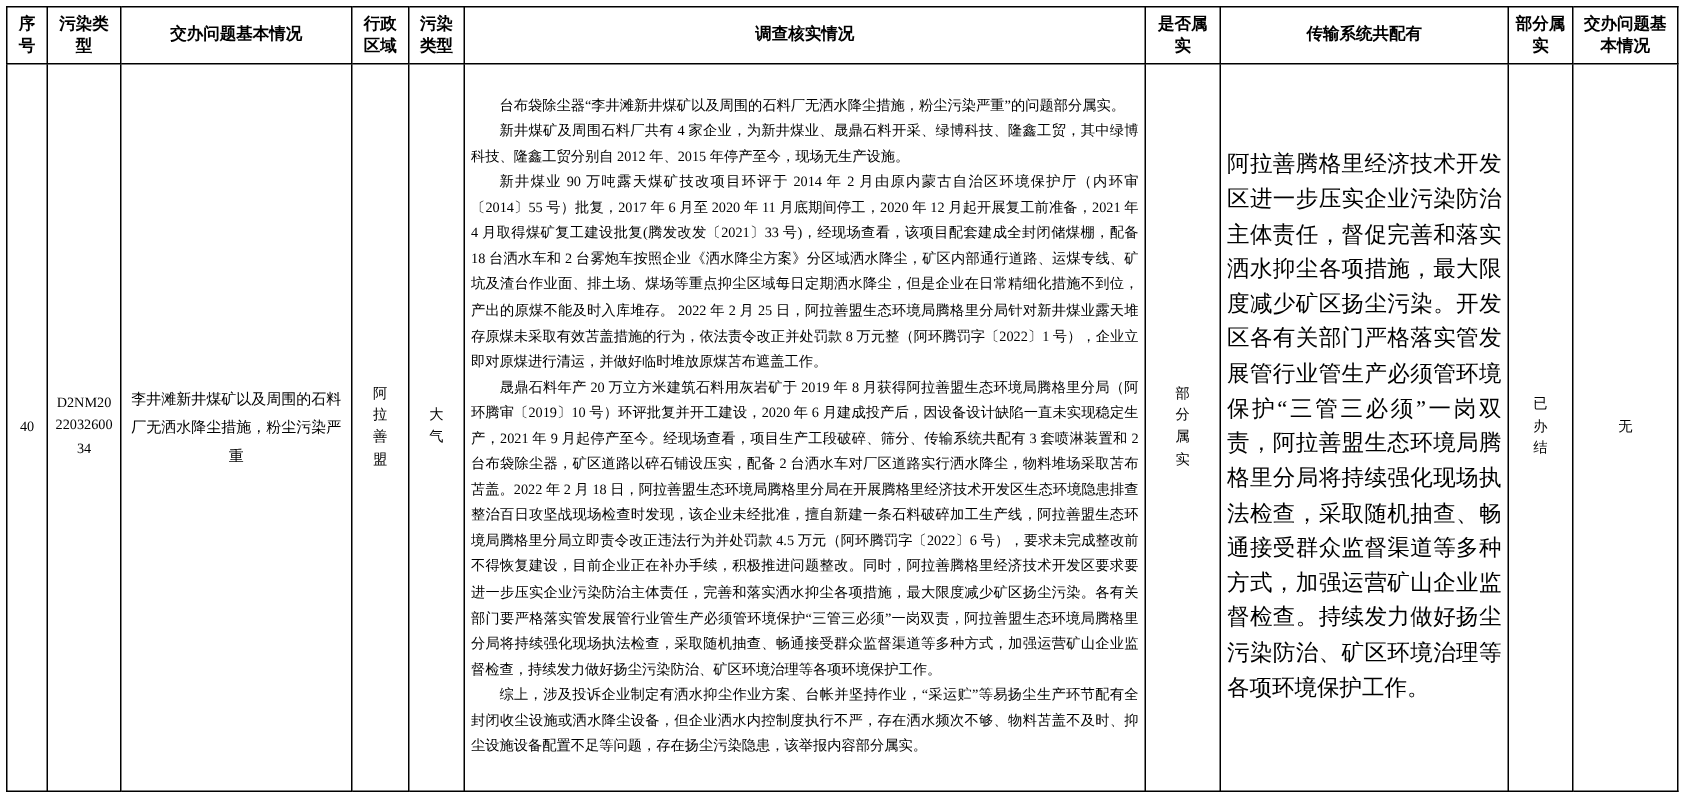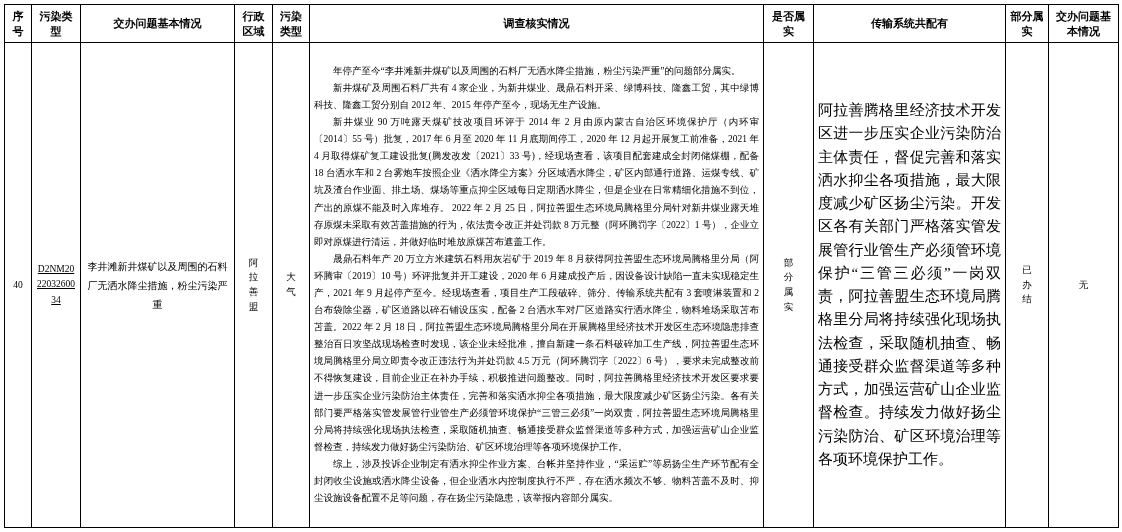--- a/index.html
+++ b/index.html
@@ -45,21 +45,20 @@
     text-align: center;
     font-size: 9.5px;
     line-height: 1.5;
   }
   td.cell-acceptance {
     word-break: break-all;
     font-size: 9.5px;
     text-align: center;
     line-height: 1.6;
     padding: 2px 5px;
-    text-decoration: underline;
   }
   td.cell-problem {
     font-size: 10px;
     text-align: center;
     line-height: 1.9;
     padding: 2px 6px;
   }
   .vert {
     display: inline-block;
     width: 1.15em;
@@ -125,21 +124,21 @@
         <td class="center">40</td>
         <td class="cell-acceptance">D2NM202203260034</td>
         <td class="cell-problem">李井滩新井煤矿以及周围的石料厂无洒水降尘措施，粉尘污染严重</td>
         <td class="center">
           <span class="vert">阿拉善盟</span>
         </td>
         <td class="center">
           <span class="vert">大气</span>
         </td>
         <td class="cell-investigation">
-          <p>年停产至今“李井滩新井煤矿以及周围的石料厂无洒水降尘措施，粉尘污染严重”的问题部分属实。</p>
+          <p>台布袋除尘器“李井滩新井煤矿以及周围的石料厂无洒水降尘措施，粉尘污染严重”的问题部分属实。</p>
           <p>新井煤矿及周围石料厂共有 4 家企业，为新井煤业、晟鼎石料开采、绿博科技、隆鑫工贸，其中绿博科技、隆鑫工贸分别自 2012 年、2015 年停产至今，现场无生产设施。</p>
           <p>新井煤业 90 万吨露天煤矿技改项目环评于 2014 年 2 月由原内蒙古自治区环境保护厅（内环审〔2014〕55 号）批复，2017 年 6 月至 2020 年 11 月底期间停工，2020 年 12 月起开展复工前准备，2021 年 4 月取得煤矿复工建设批复(腾发改发〔2021〕33 号)，经现场查看，该项目配套建成全封闭储煤棚，配备 18 台洒水车和 2 台雾炮车按照企业《洒水降尘方案》分区域洒水降尘，矿区内部通行道路、运煤专线、矿坑及渣台作业面、排土场、煤场等重点抑尘区域每日定期洒水降尘，但是企业在日常精细化措施不到位，产出的原煤不能及时入库堆存。 2022 年 2 月 25 日，阿拉善盟生态环境局腾格里分局针对新井煤业露天堆存原煤未采取有效苫盖措施的行为，依法责令改正并处罚款 8 万元整（阿环腾罚字〔2022〕1 号），企业立即对原煤进行清运，并做好临时堆放原煤苫布遮盖工作。</p>
           <p>晟鼎石料年产 20 万立方米建筑石料用灰岩矿于 2019 年 8 月获得阿拉善盟生态环境局腾格里分局（阿环腾审〔2019〕10 号）环评批复并开工建设，2020 年 6 月建成投产后，因设备设计缺陷一直未实现稳定生产，2021 年 9 月起停产至今。经现场查看，项目生产工段破碎、筛分、传输系统共配有 3 套喷淋装置和 2 台布袋除尘器，矿区道路以碎石铺设压实，配备 2 台洒水车对厂区道路实行洒水降尘，物料堆场采取苫布苫盖。2022 年 2 月 18 日，阿拉善盟生态环境局腾格里分局在开展腾格里经济技术开发区生态环境隐患排查整治百日攻坚战现场检查时发现，该企业未经批准，擅自新建一条石料破碎加工生产线，阿拉善盟生态环境局腾格里分局立即责令改正违法行为并处罚款 4.5 万元（阿环腾罚字〔2022〕6 号），要求未完成整改前不得恢复建设，目前企业正在补办手续，积极推进问题整改。同时，阿拉善腾格里经济技术开发区要求要进一步压实企业污染防治主体责任，完善和落实洒水抑尘各项措施，最大限度减少矿区扬尘污染。各有关部门要严格落实管发展管行业管生产必须管环境保护“三管三必须”一岗双责，阿拉善盟生态环境局腾格里分局将持续强化现场执法检查，采取随机抽查、畅通接受群众监督渠道等多种方式，加强运营矿山企业监督检查，持续发力做好扬尘污染防治、矿区环境治理等各项环境保护工作。</p>
           <p>综上，涉及投诉企业制定有洒水抑尘作业方案、台帐并坚持作业，“采运贮”等易扬尘生产环节配有全封闭收尘设施或洒水降尘设备，但企业洒水内控制度执行不严，存在洒水频次不够、物料苫盖不及时、抑尘设施设备配置不足等问题，存在扬尘污染隐患，该举报内容部分属实。</p>
         </td>
         <td class="center">
           <span class="vert">部分属实</span>
         </td>
         <td class="cell-handling">阿拉善腾格里经济技术开发区进一步压实企业污染防治主体责任，督促完善和落实洒水抑尘各项措施，最大限度减少矿区扬尘污染。开发区各有关部门严格落实管发展管行业管生产必须管环境保护“三管三必须”一岗双责，阿拉善盟生态环境局腾格里分局将持续强化现场执法检查，采取随机抽查、畅通接受群众监督渠道等多种方式，加强运营矿山企业监督检查。持续发力做好扬尘污染防治、矿区环境治理等各项环境保护工作。</td>
         <td class="center">

